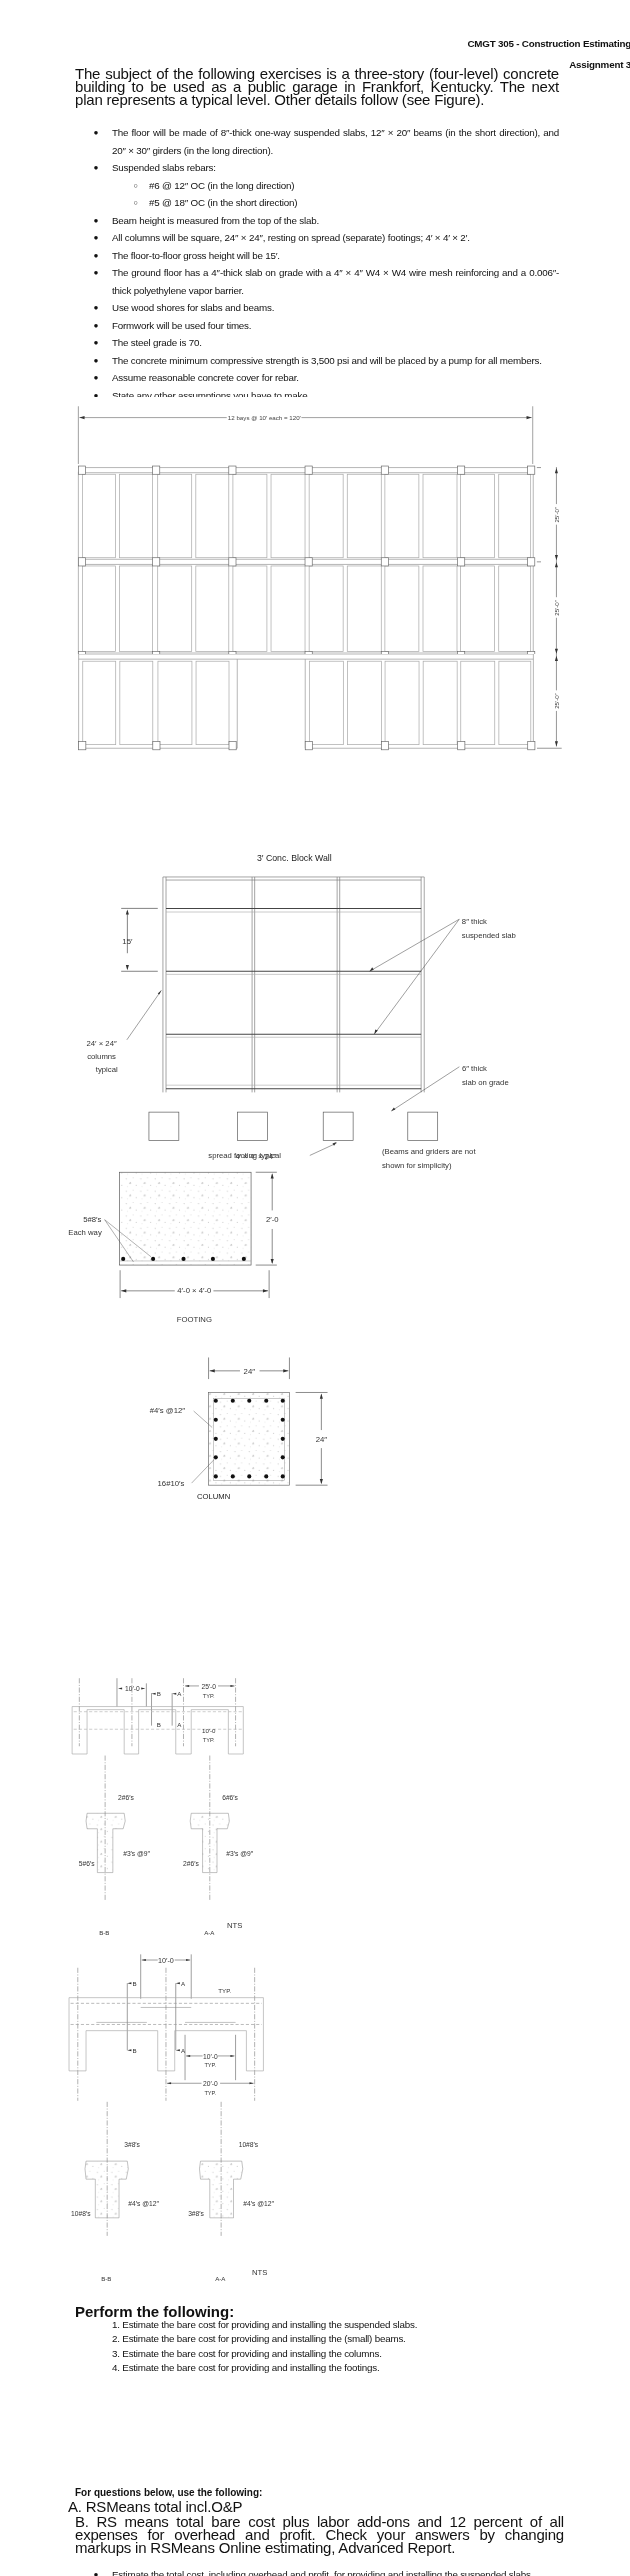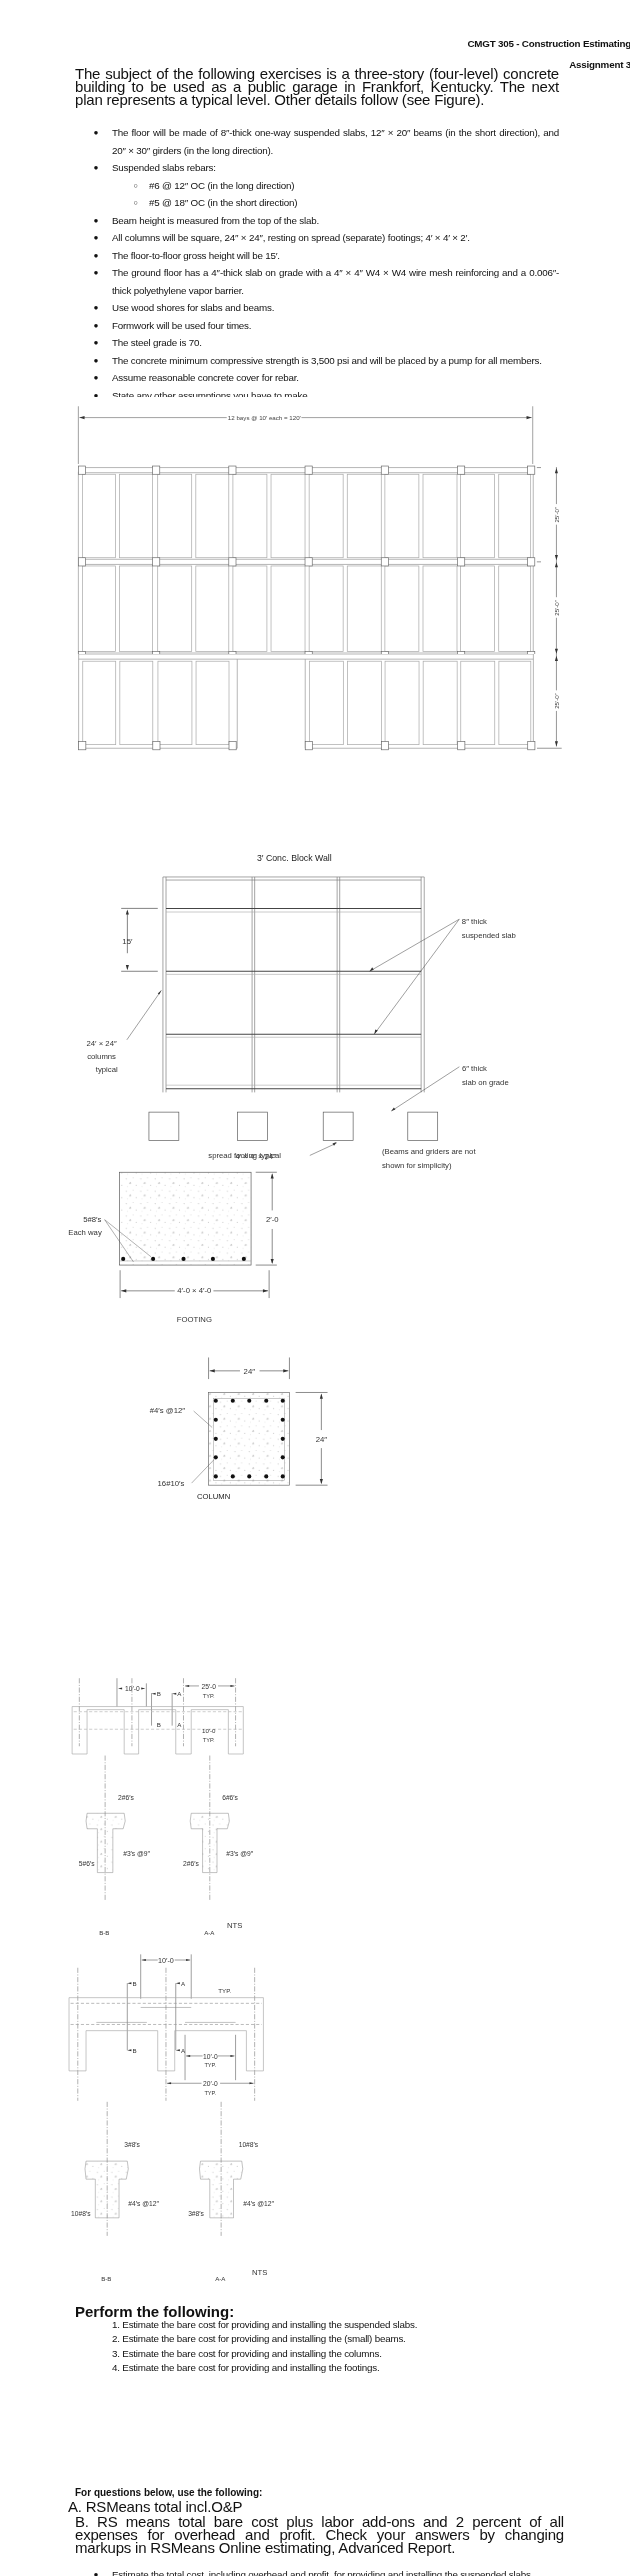--- a/index.html
+++ b/index.html
@@ -512,18 +512,18 @@
 <div class="abs" style="left:75px; top:2303px; font-size:15px; font-weight:bold; line-height:17.5px;">Perform the following:</div>
 <div class="abs" style="left:112px; top:2318px; font-size:9.8px; line-height:14.4px; letter-spacing:-0.2px;">
   <div>1. Estimate the bare cost for providing and installing the suspended slabs.</div>
   <div>2. Estimate the bare cost for providing and installing the (small) beams.</div>
   <div>3. Estimate the bare cost for providing and installing the columns.</div>
   <div>4. Estimate the bare cost for providing and installing the footings.</div>
 </div>
 
 <div class="abs" style="left:75px; top:2484px; font-size:10px; font-weight:bold; line-height:17.5px;">For questions below, use the following:</div>
 <div class="abs para" style="left:68px; top:2500px; width:489px;">A. RSMeans total incl.O&amp;P</div>
-<div class="abs para" style="left:75px; top:2515px; width:489px;">B. RS means total bare cost plus labor add-ons and 2 percent of all expenses for overhead and profit. Check your answers by changing markups in RSMeans  Online estimating, Advanced Report.</div>
+<div class="abs para" style="left:75px; top:2515px; width:489px;">B. RS means total bare cost plus labor add-ons and 12 percent of all expenses for overhead and profit. Check your answers by changing markups in RSMeans  Online estimating, Advanced Report.</div>
 <ul class="abs blt" style="left:112px; top:2566px; width:452px;">
   <li><span class="b">●</span><span>Estimate the total cost, including overhead and profit, for providing and installing the suspended slabs.</span></li>
 
 </ul>
 
 
 </body></html>

